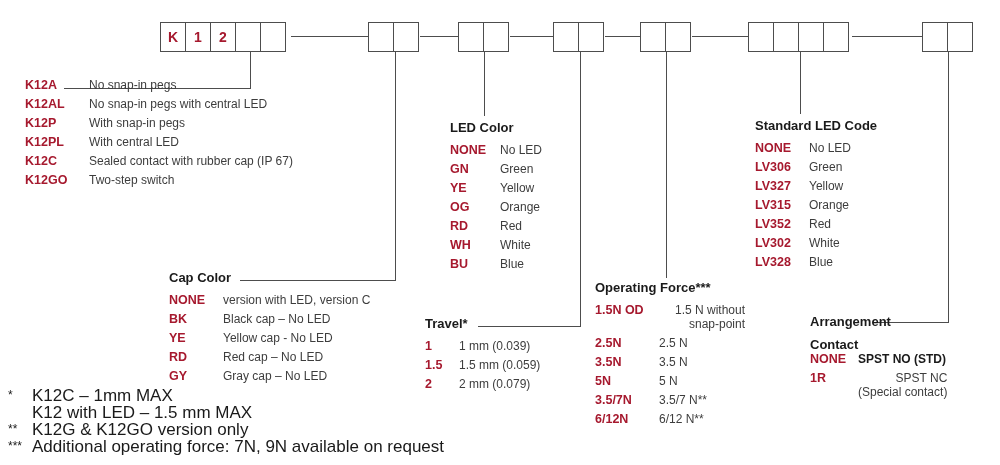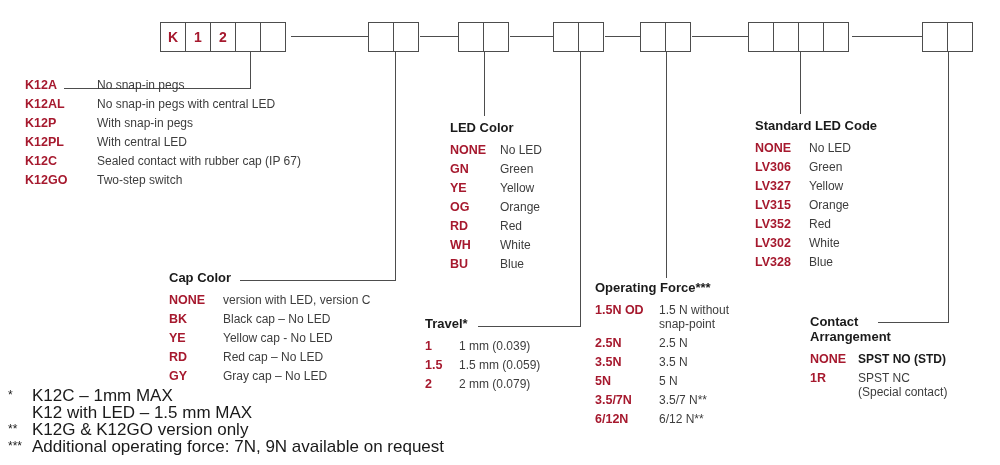--- a/index.html
+++ b/index.html
@@ -25,27 +25,27 @@
   
   .hline { position:absolute; height:1px; background:var(--line); }
   .vline { position:absolute; width:1px; background:var(--line); }
 
   
   .section { position:absolute; }
   .sec-title { font-weight:bold; font-size:13px; color:var(--text); margin-bottom:8px; white-space:nowrap; }
   .items { display:flex; flex-direction:column; gap:5px; }
   .item { display:flex; align-items:flex-start; }
   .code { font-weight:bold; font-size:12.5px; color:var(--accent); white-space:nowrap; line-height:14px; }
-  .desc { font-size:12px; color:var(--muted); line-height:14px; }
+  .desc { font-size:12px; color:var(--muted); line-height:14px;text-align:right; }
   .desc-block { display:flex; flex-direction:column; }
   .desc.bold { font-weight:bold; color:var(--text); }
   .desc.wrap { max-width:86px; }
   .nowrap { white-space:nowrap; }
 
-  .sec-series  .code { width:72px; }
+  .sec-series  .code { width:64px; }
   .sec-cap     .code { width:54px; }
   .sec-led     .code { width:50px; }
   .sec-travel  .code { width:34px; }
   .sec-force   .code { width:64px; }
   .sec-stdled  .code { width:54px; }
   .sec-contact .code { width:48px; }
   .sec-contact .sec-title { margin-bottom:0; }
   .sec-contact .sec-title2 { margin-bottom:8px; }
 
   
@@ -283,22 +283,22 @@
         <span class="desc nowrap">White</span>
       </div>
       <div class="item">
         <span class="code">LV328</span>
         <span class="desc nowrap">Blue</span>
       </div>
     </div>
   </div>
 
   <div class="section sec-contact" style="left:810px; top:314px">
+    <div class="sec-title sec-title2">Arrangement</div>
     <div class="sec-title">Contact</div>
-    <div class="sec-title sec-title2">Arrangement</div>
     <div class="items">
       <div class="item">
         <span class="code">NONE</span>
         <span class="desc bold nowrap">SPST NO (STD)</span>
       </div>
       <div class="item">
         <span class="code">1R</span>
         <span class="desc-block">
           <span class="desc nowrap">SPST NC</span>
           <span class="desc nowrap">(Special contact)</span>

